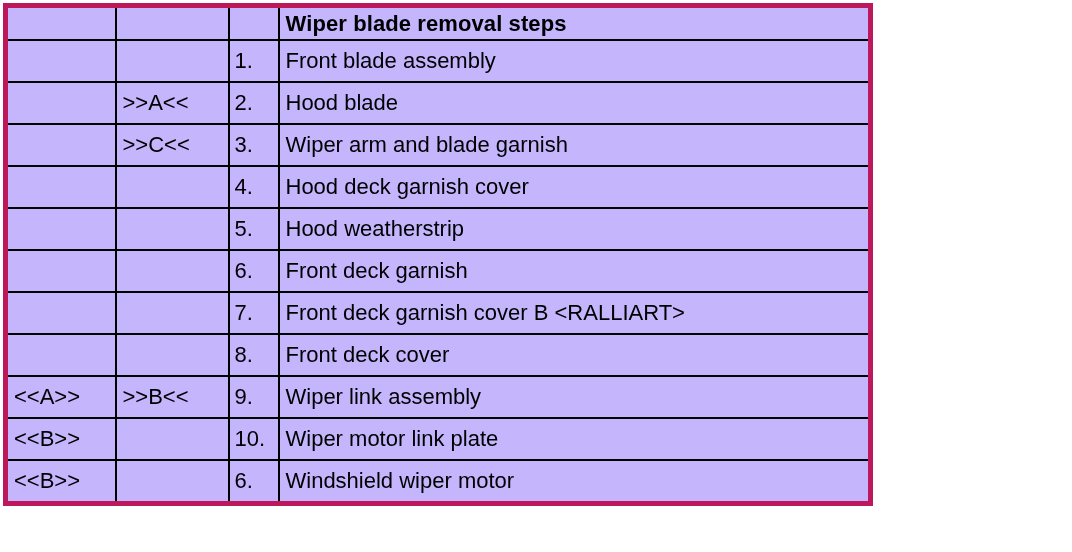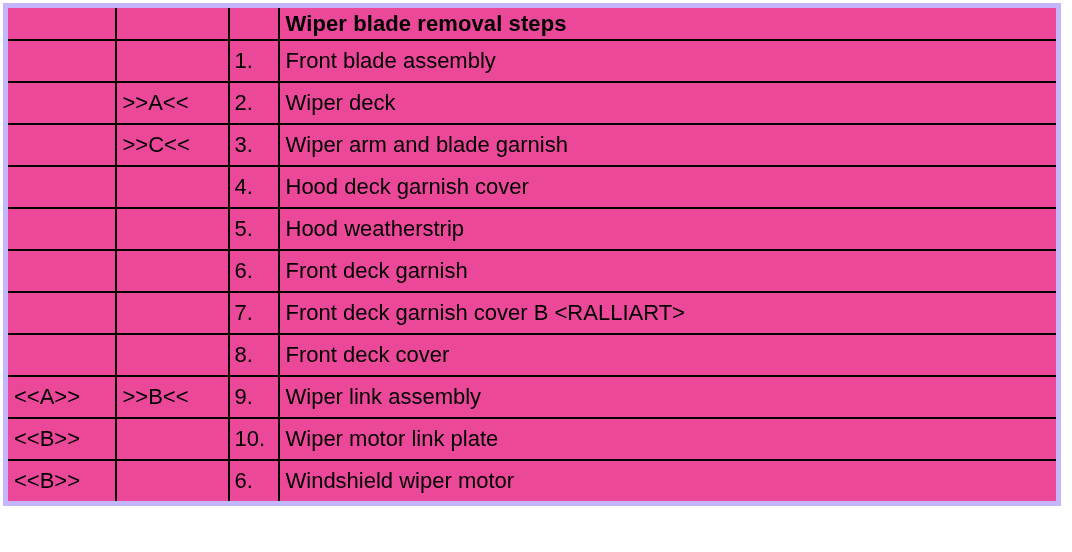--- a/index.html
+++ b/index.html
@@ -16,25 +16,25 @@
   .page {
     position: relative;
     width: 1072px;
     height: 552px;
     background: #ffffff;
   }
   table.steps-table {
     position: absolute;
     left: 3px;
     top: 3px;
-    width: 1058px;
+    width: 870px;
     border-collapse: collapse;
     table-layout: fixed;
-    border: 5px solid #c4b5fd;
-    background: #ec4899;
+    border: 5px solid #be185d;
+    background: #c4b5fd;
   }
   table.steps-table col.c1 { width: 110px; }
   table.steps-table col.c2 { width: 113px; }
   table.steps-table col.c3 { width: 50px;  }
   table.steps-table col.c4 { width: auto;  }
   table.steps-table td {
     border: 2px solid #000000;
     font-size: 22px;
     line-height: 1.0;
     color: #000000;
@@ -77,21 +77,21 @@
       <tr>
         <td class="c-mark"></td>
         <td class="c-mark"></td>
         <td class="c-num">1.</td>
         <td class="c-desc">Front blade assembly</td>
       </tr>
       <tr>
         <td class="c-mark"></td>
         <td class="c-mark">&gt;&gt;A&lt;&lt;</td>
         <td class="c-num">2.</td>
-        <td class="c-desc">Wiper deck</td>
+        <td class="c-desc">Hood blade</td>
       </tr>
       <tr>
         <td class="c-mark"></td>
         <td class="c-mark">&gt;&gt;C&lt;&lt;</td>
         <td class="c-num">3.</td>
         <td class="c-desc">Wiper arm and blade garnish</td>
       </tr>
       <tr>
         <td class="c-mark"></td>
         <td class="c-mark"></td>

